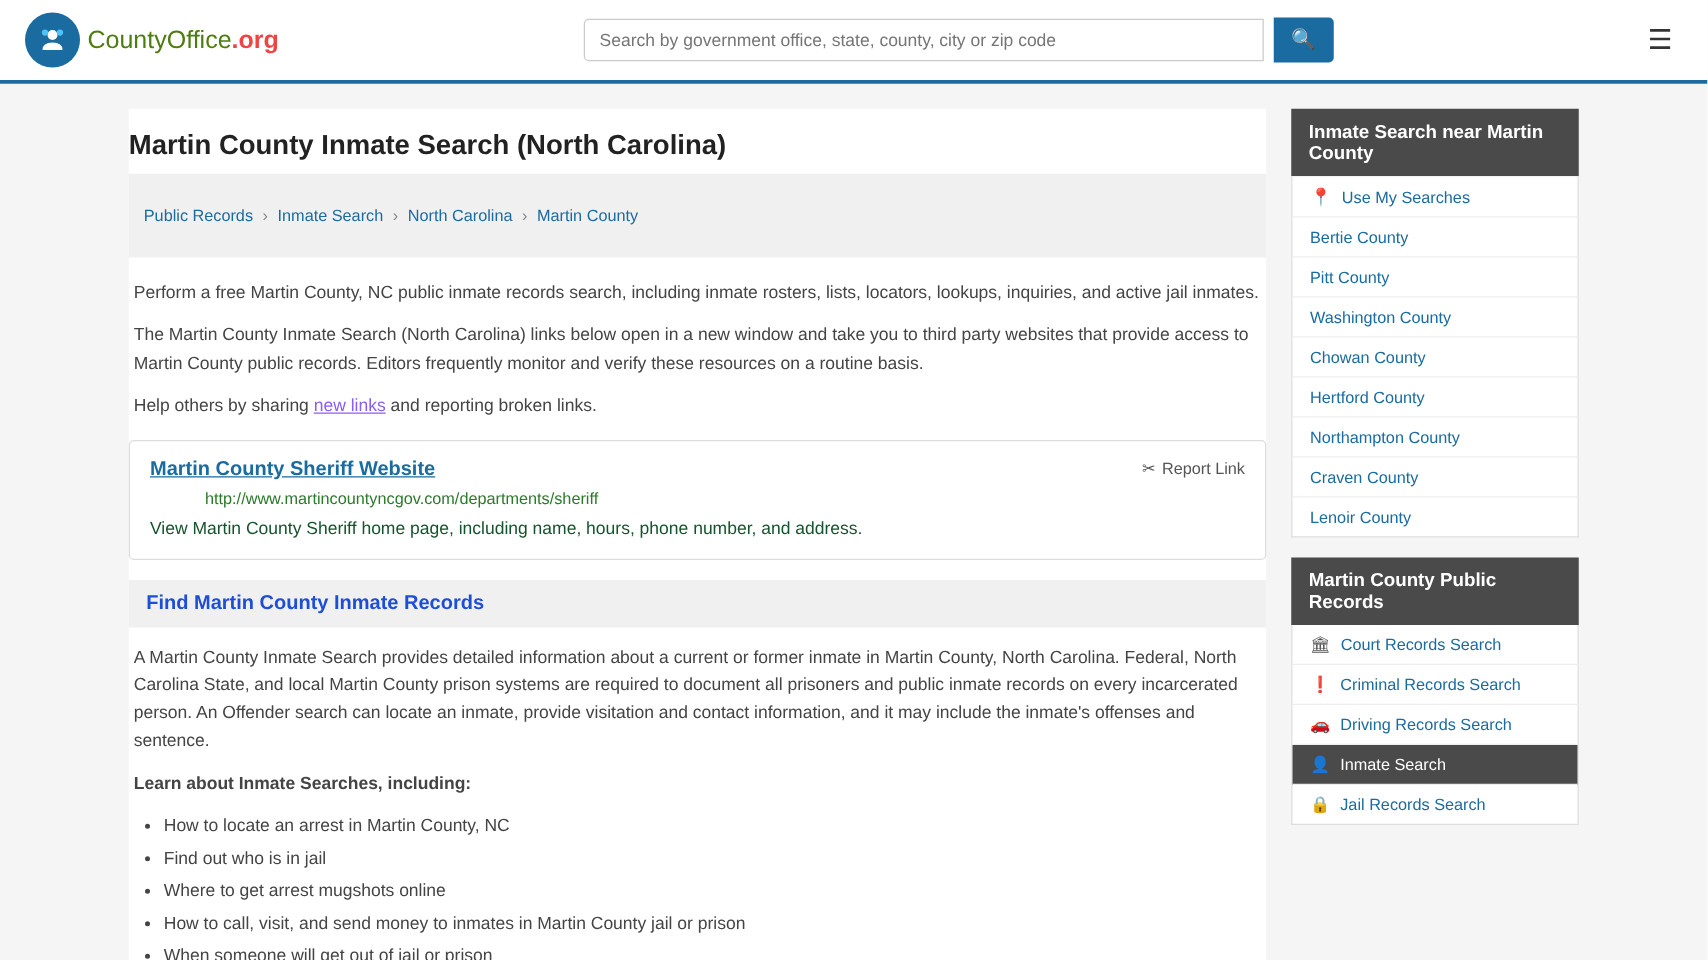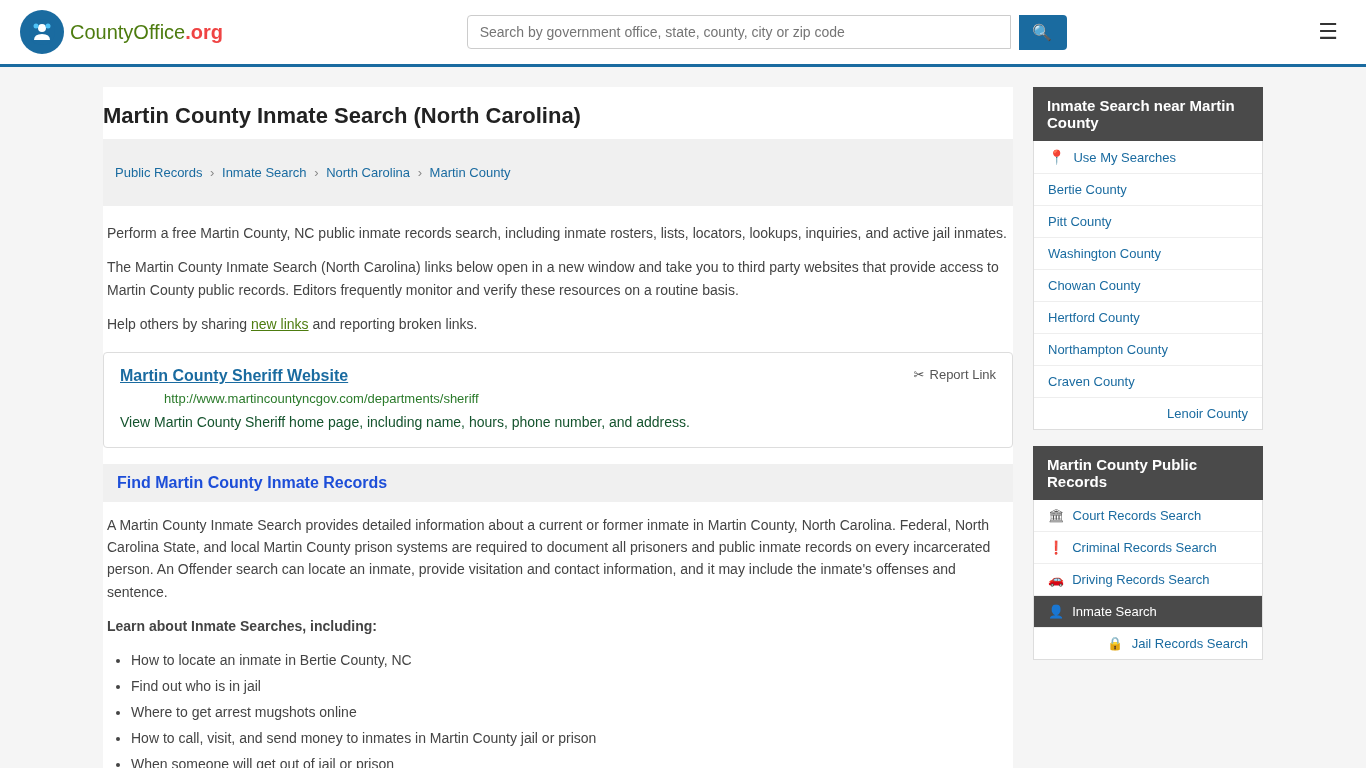--- a/index.html
+++ b/index.html
@@ -107,21 +107,21 @@
 
     .description-block {
       padding: 0 4px;
     }
     .description-block p {
       margin-bottom: 12px;
       line-height: 1.6;
       color: #444;
     }
     .description-block p a {
-      color: #4d7c0f;
+      color: #8b5cf6;
       text-decoration: underline;
     }
 
     
     .resource-card {
       border: 1px solid #ddd;
       border-radius: 4px;
       padding: 14px 16px;
       margin: 16px 0;
       background: #fff;
@@ -215,21 +215,21 @@
       border: 1px solid #ddd;
       border-top: none;
     }
     .sidebar-item {
       padding: 8px 14px;
       border-bottom: 1px solid #eee;
       display: flex;
       align-items: center;
       gap: 8px;
     }
-    .sidebar-item:last-child { border-bottom: none; justify-content: flex-end; }
+    .sidebar-item:last-child { border-bottom: none; }
     .sidebar-link {
       color: #1a6ba0;
       text-decoration: none;
       font-size: 13px;
       cursor: pointer;
     }
     .sidebar-item-icon {
       color: #555;
       font-size: 13px;
       flex-shrink: 0;
@@ -305,21 +305,21 @@
       <div class="resource-desc">View Martin County Sheriff home page, including name, hours, phone number, and address.</div>
     </div>
 
     <div class="find-records-section">
       <div class="find-records-title">Find Martin County Inmate Records</div>
     </div>
     <div class="find-records-content">
       <p>A Martin County Inmate Search provides detailed information about a current or former inmate in Martin County, North Carolina. Federal, North Carolina State, and local Martin County prison systems are required to document all prisoners and public inmate records on every incarcerated person. An Offender search can locate an inmate, provide visitation and contact information, and it may include the inmate's offenses and sentence.</p>
       <p class="learn-heading">Learn about Inmate Searches, including:</p>
       <ul class="bullet-list">
-        <li>How to locate an inmate in Bertie County, NC</li>
+        <li>How to locate an arrest in Martin County, NC</li>
         <li>Find out who is in jail</li>
         <li>Where to get arrest mugshots online</li>
         <li>How to call, visit, and send money to inmates in Martin County jail or prison</li>
         <li>When someone will get out of jail or prison</li>
       </ul>
     </div>
   </div>
 
   <div class="sidebar">
 

